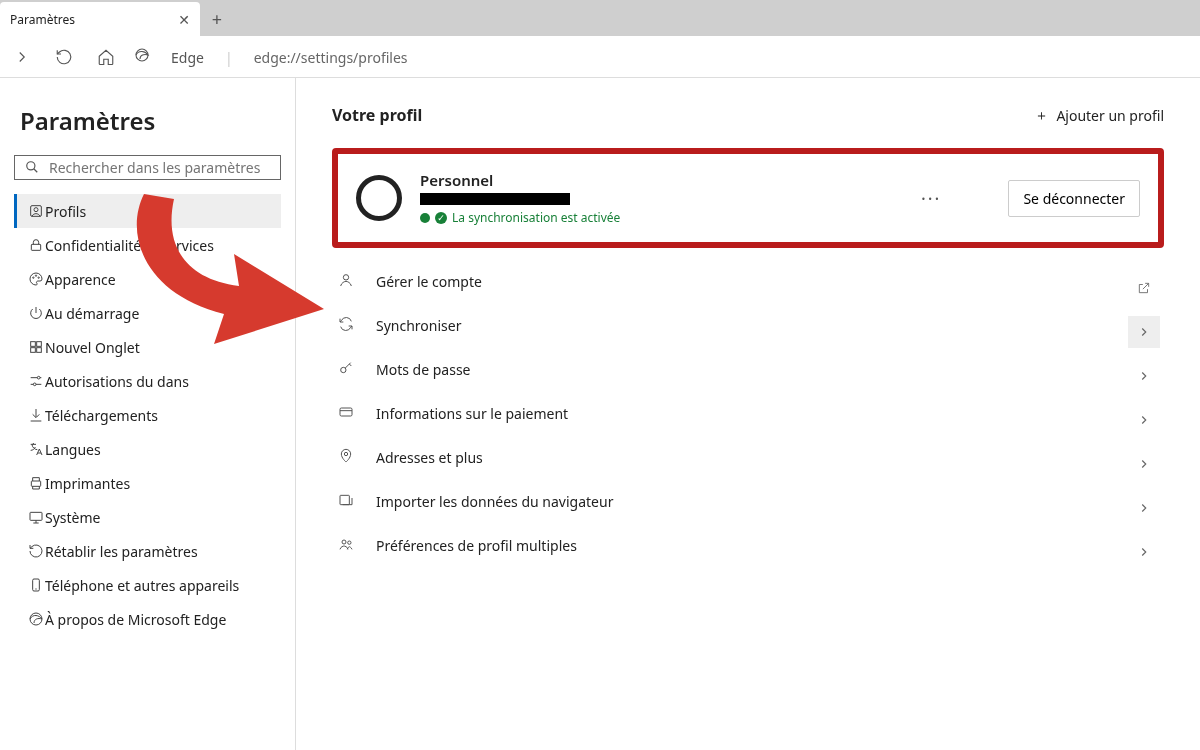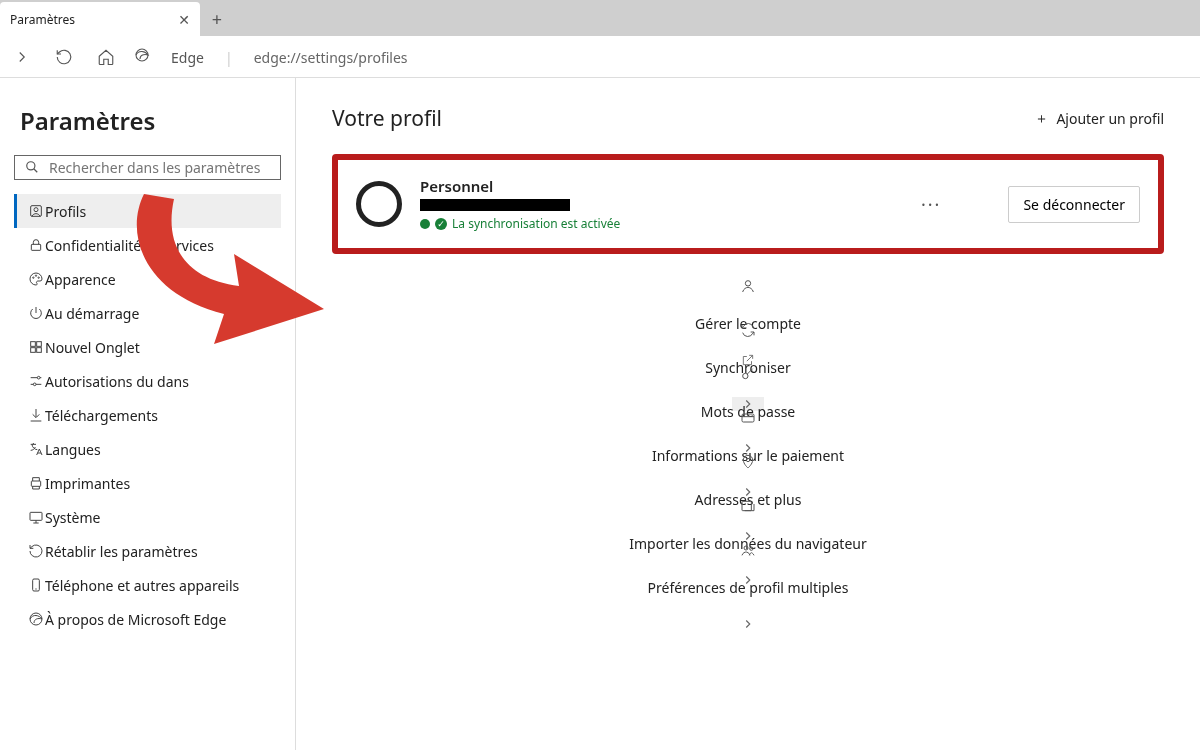--- a/index.html
+++ b/index.html
@@ -27,38 +27,38 @@
   .searchbox { display: flex; align-items: center; border: 1px solid #666; height: 25px; padding: 0 10px; gap: 10px; margin-bottom: 14px; }
   .searchbox input { border: 0; outline: 0; flex: 1; font-size: 14px; background: transparent; }
   .navitem { display: flex; align-items: center; height: 34px; padding: 0 10px; gap: 0; font-size: 14px; cursor: pointer; border-left: 3px solid transparent; }
   .navitem.active { background: #eee; border-left: 3px solid #0067c0; }
   .navicon { width: 18px; height: 18px; display: flex; align-items: center; justify-content: center; color: #444; }
   .navicon svg { width: 16px; height: 16px; }
   
   
   .main { flex: 1; padding: 26px 36px 0 36px; overflow: auto; }
   .mainhead { display: flex; align-items: center; justify-content: space-between; margin-bottom: 22px; }
-  .mainhead h2 { font-size: 21px; font-weight: 400; }
+  .mainhead h2 { font-size: 16px; font-weight: 700; }
   .addprofile { display: flex; align-items: center; gap: 8px; font-size: 14px; cursor: pointer; }
   
   
   .card { border: 6px solid #b91c1c; border-radius: 4px; padding: 16px 18px; display: flex; align-items: center; gap: 18px; margin-bottom: 24px; }
   .avatar { width: 46px; height: 46px; border-radius: 50%; border: 5px solid #222; }
   .cardtext { flex: 1; }
   .cardtext .pname { font-size: 15px; font-weight: 600; }
   .redact { width: 150px; height: 12px; background: #000; margin: 3px 0 4px 0; }
   .sync { font-size: 12px; color: #188038; display: flex; align-items: center; gap: 5px; }
   .sync::before { content: ""; width: 10px; height: 10px; border-radius: 50%; background: #188038; display: inline-block; position: relative; }
   .sync::before { background: #188038; }
   .syncdot { width: 12px; height: 12px; border-radius: 50%; background: #188038; color: #fff; font-size: 9px; display: flex; align-items: center; justify-content: center; }
   .dots { color: #555; font-size: 18px; letter-spacing: 2px; padding: 0 8px; cursor: pointer; }
   .signout { border: 1px solid #ccc; background: #fff; padding: 8px 14px; font-size: 14px; cursor: pointer; border-radius: 2px; margin-left: 41px; }
   
   
-  .row { display: flex; align-items: center; height: 44px; gap: 20px; font-size: 14px; cursor: pointer; padding: 0 4px; flex-direction: column; }
+  .row { display: flex; height: 44px; gap: 20px; font-size: 14px; cursor: pointer; padding: 0 4px; }
   .row .ricon { width: 20px; display: flex; justify-content: center; color: #555; }
   .row .ricon svg { width: 16px; height: 16px; }
   .row .rlabel { flex: 1; }
   .row .raction { color: #666; width: 32px; height: 32px; display: flex; align-items: center; justify-content: center; }
   .row-hover .raction { background: #eee; }
   
   
   .bigarrow { position: absolute; left: 114px; top: 184px; z-index: 100; pointer-events: none; }
 </style>
 </head>

